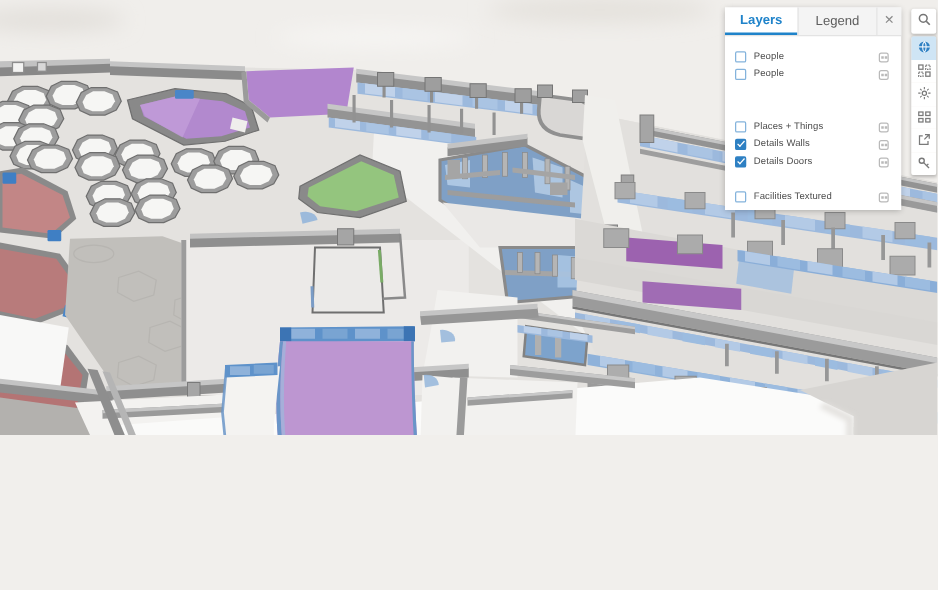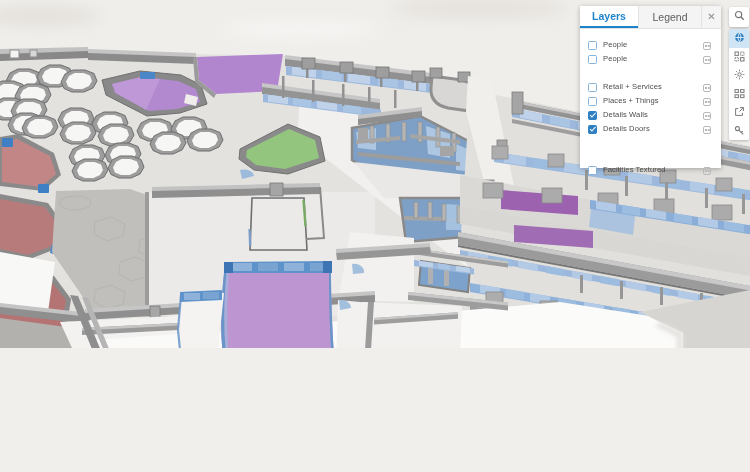--- a/index.html
+++ b/index.html
@@ -656,46 +656,41 @@
         <span class="ric"></span>
       </div>
 
   <div class="row" style="top:47px">
         <span class="cb"></span>
         <span class="lbl">People</span>
         <span class="ric"></span>
       </div>
 
 
-  <div class="row" style="top:75px">
-        <span class="cb"></span>
-        <span class="lbl">Retail + Services</span>
-        <span class="ric"></span>
-      </div>
 
   <div class="row" style="top:89px">
         <span class="cb"></span>
         <span class="lbl">Places + Things</span>
         <span class="ric"></span>
       </div>
 
   <div class="row" style="top:117px">
         <span class="cb on"></span>
         <span class="lbl">Details Doors</span>
         <span class="ric"></span>
       </div>
 
   <div class="row" style="top:103px">
         <span class="cb on"></span>
         <span class="lbl">Details Walls</span>
         <span class="ric"></span>
       </div>
 
 
-  <div class="row" style="top:158px">
+  <div class="row" style="top:145px">
         <span class="cb"></span>
         <span class="lbl">Facilities Textured</span>
         <span class="ric"></span>
       </div>
 </div>
 
 <div class="toolbar">
 
   <div class="tbtn search">
         <svg width="11" height="11" viewBox="0 0 11 11">

